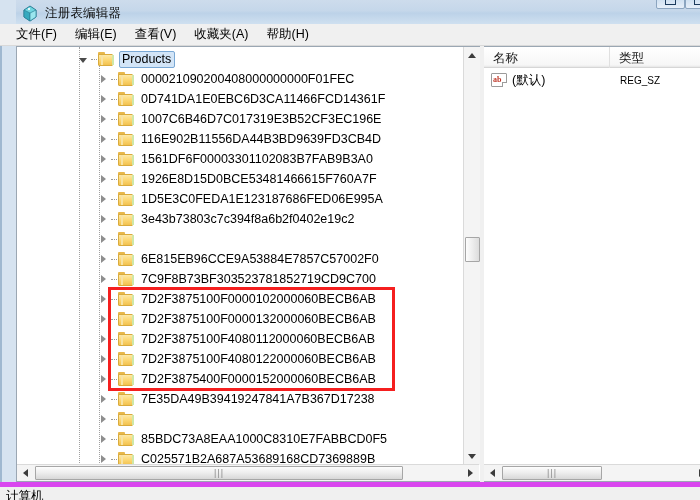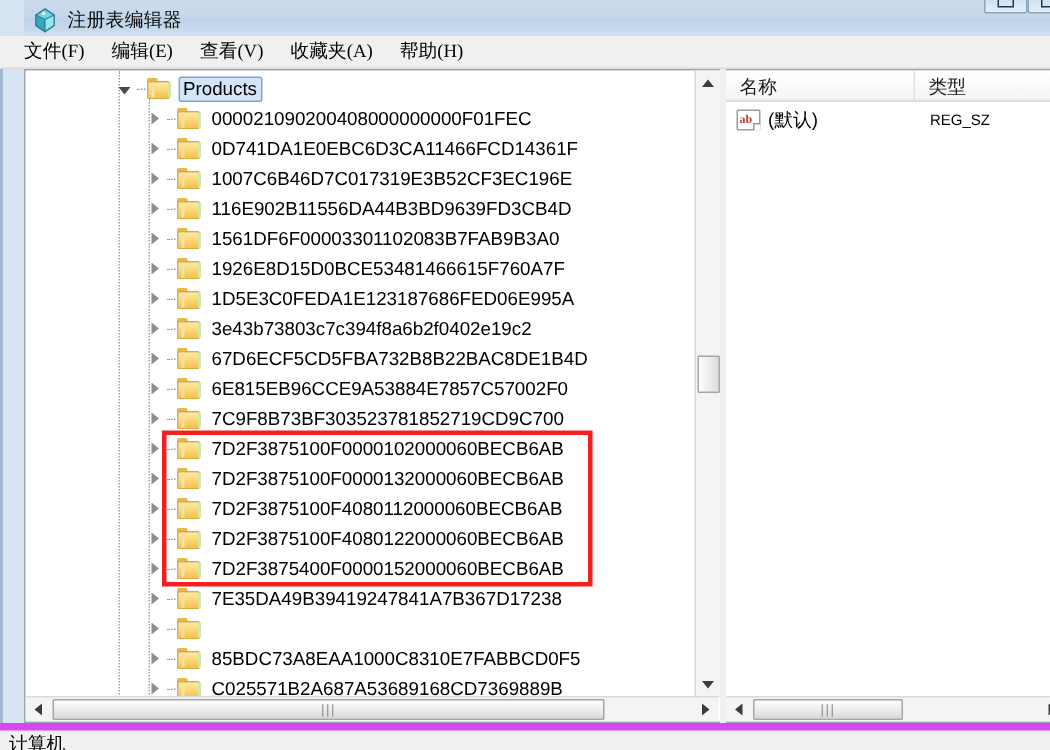--- a/index.html
+++ b/index.html
@@ -65,21 +65,20 @@
     border-bottom: 1px solid #d9d9d9;
     display: flex; align-items: center;
     padding-left: 7px;
   }
   .menu-item {
     font-size: 12.5px;
     color: #000;
     padding: 2px 9px 3px 9px;
     white-space: nowrap;
     cursor: default;
-    font-family: Liberation Serif, serif;
   }
 
   
   .client {
     position: absolute;
     left: 16px; top: 46px;
     width: 696px; height: 436px;
     background: #f0f0f0;
     display: flex;
   }
@@ -508,21 +507,20 @@
               <span class="twisty">
                 <span class="tri-collapsed"></span>
               </span>
               <span class="dots"></span>
               <span class="folder">
                 <span class="tab"></span>
                 <span class="body"></span>
                 <span class="spine"></span>
                 <span class="edge"></span>
               </span>
-              <span class="node-label">67D6ECF5CD5FBA732B8B22BAC8DE1B4D</span>
             </div>
             <div class="tree-row">
               <span class="indent" style="width:78px"></span>
               <span class="twisty">
                 <span class="tri-collapsed"></span>
               </span>
               <span class="dots"></span>
               <span class="folder">
                 <span class="tab"></span>
                 <span class="body"></span>

